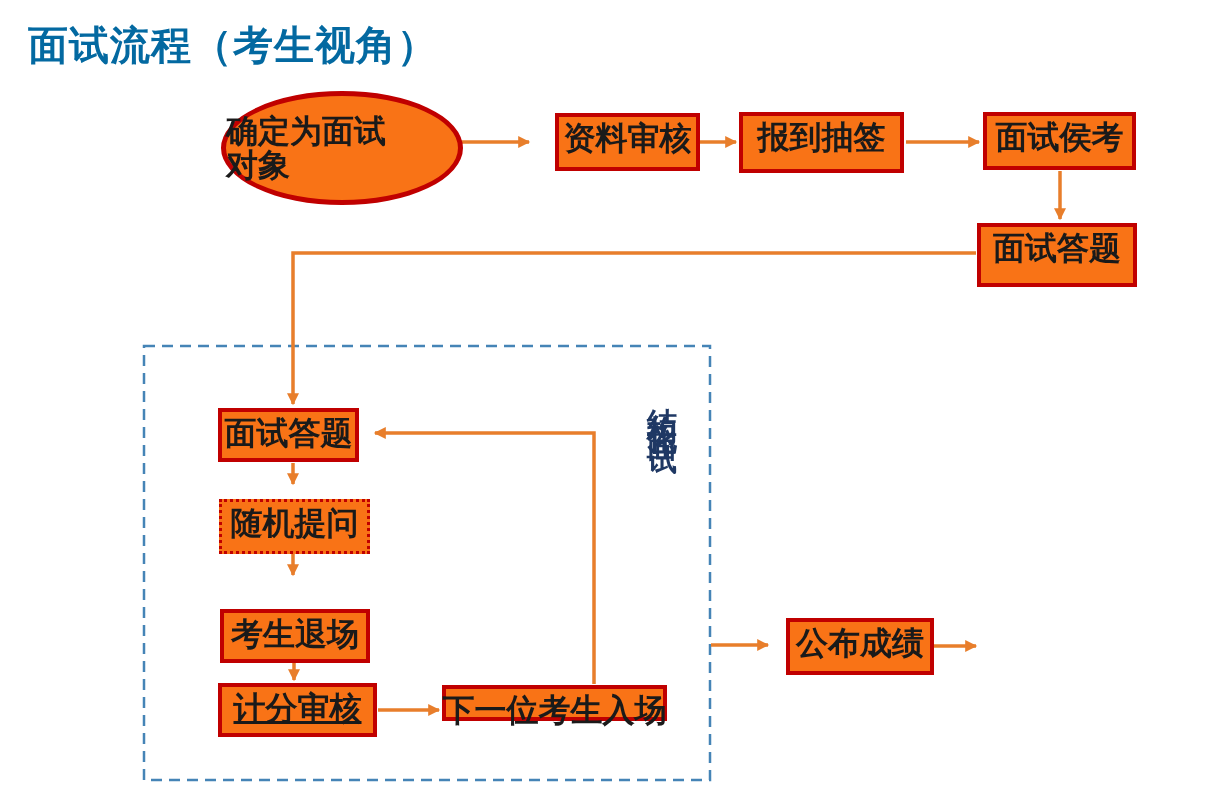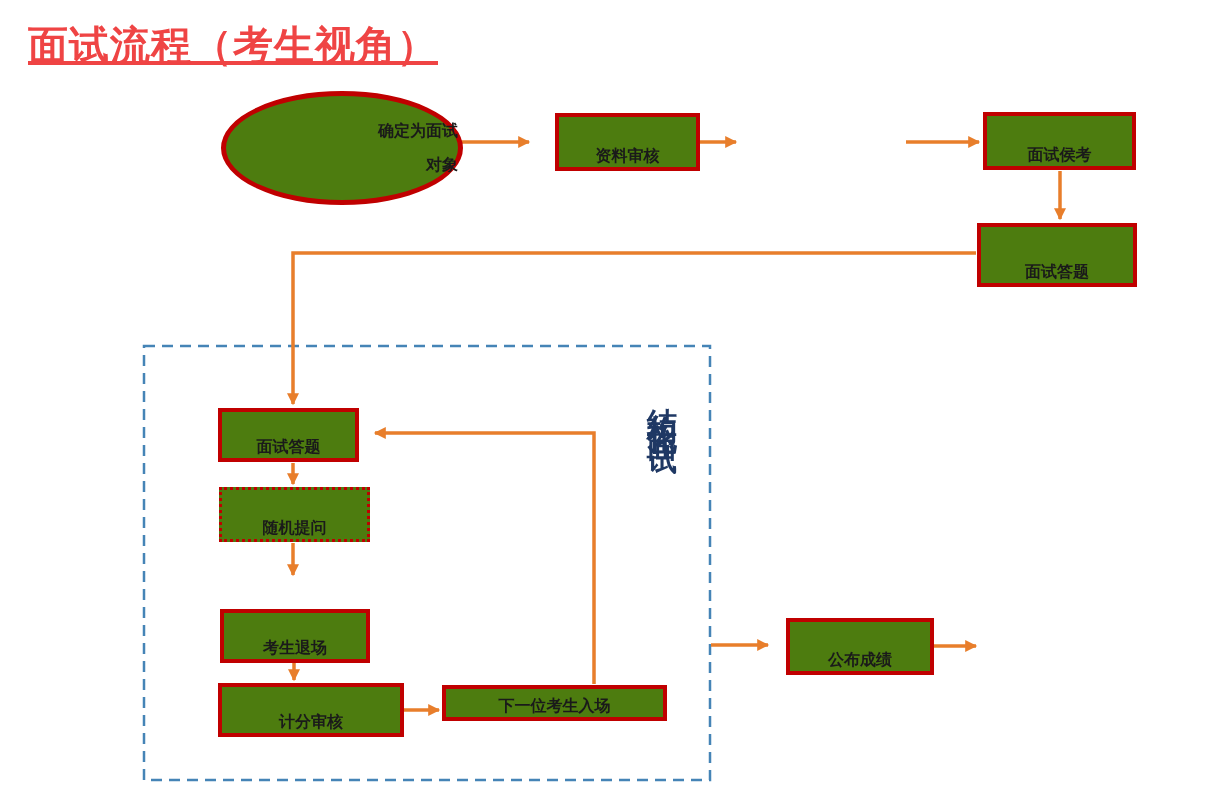--- a/index.html
+++ b/index.html
@@ -13,44 +13,44 @@
   html,body{margin:0;padding:0;background:var(--bg);}
   .stage{
     position:relative;
     width:1232px;height:800px;
     background:var(--bg);
     font-family:"Liberation Sans","DejaVu Sans",sans-serif;
     overflow:hidden;
   }
   .title{
     position:absolute;left:28px;top:18px;
-    font-size:40px;font-weight:800;color:#ef4444;
-    letter-spacing:1px;white-space:nowrap;text-decoration:underline;
+    font-size:40px;font-weight:800;color:#0369a1;
+    letter-spacing:1px;white-space:nowrap;
   }
   .connectors{
     position:absolute;left:0;top:0;width:1232px;height:800px;
     pointer-events:none;
   }
   .connectors .flow{
     stroke:var(--orange);
     stroke-width:3.5;
     fill:none;
   }
   .connectors .arrowhead{ fill:var(--orange); }
   .connectors .groupline{
     stroke:var(--dash);
     stroke-width:2.5;
     fill:none;
     stroke-dasharray:11 7;
   }
   .node{
     position:absolute;
-    display:flex;align-items:flex-end;justify-content:center;
-    background:#4d7c0f;color:var(--text);
-    font-size:16px;font-weight:600;
+    display:flex;align-items:flex-start;justify-content:center;
+    background:#f97316;color:var(--text);
+    font-size:32px;font-weight:600;
     text-align:center;white-space:nowrap;
     box-sizing:border-box;
   }
   .box{ border:4px solid var(--red); }
   .box-dotted{ border:3px dotted var(--red); }
   .ellipse{
     border:5px solid var(--red);
     border-radius:50%;
     flex-direction:column;
     line-height:34px;
@@ -108,42 +108,45 @@
 
   <div class="node ellipse" style="left:221px;top:91px;width:242px;height:114px;">
     <div>确定为面试</div>
     <div>对象</div>
   </div>
 
   <div class="node box" style="left:555px;top:113px;width:145px;height:58px;">
     <span>资料审核</span>
   </div>
 
+  <div class="node box" style="left:739px;top:112px;width:165px;height:61px;">
+    <span>报到抽签</span>
+  </div>
 
   <div class="node box" style="left:983px;top:112px;width:153px;height:58px;">
     <span>面试侯考</span>
   </div>
 
   <div class="node box" style="left:977px;top:223px;width:160px;height:64px;">
     <span>面试答题</span>
   </div>
 
   <div class="node box" style="left:218px;top:408px;width:141px;height:54px;">
     <span>面试答题</span>
   </div>
 
-  <div class="node box-dotted" style="left:219px;top:487px;width:151px;height:55px;">
+  <div class="node box-dotted" style="left:219px;top:499px;width:151px;height:55px;">
     <span>随机提问</span>
   </div>
 
   <div class="node box" style="left:220px;top:578px;width:150px;height:54px;margin-top:31px;">
     <span>考生退场</span>
   </div>
 
-  <div class="node box" style="left:218px;top:683px;width:186px;height:54px;">
+  <div class="node box" style="left:218px;top:683px;width:159px;height:54px;text-decoration:underline;">
     <span>计分审核</span>
   </div>
 
   <div class="node box" style="left:442px;top:685px;width:225px;height:36px;">
     <span>下一位考生入场</span>
   </div>
 
   <div class="group-label" style="left:641px;top:383px;">结构化面试</div>
 
   <div class="node box" style="left:786px;top:618px;width:148px;height:57px;">

